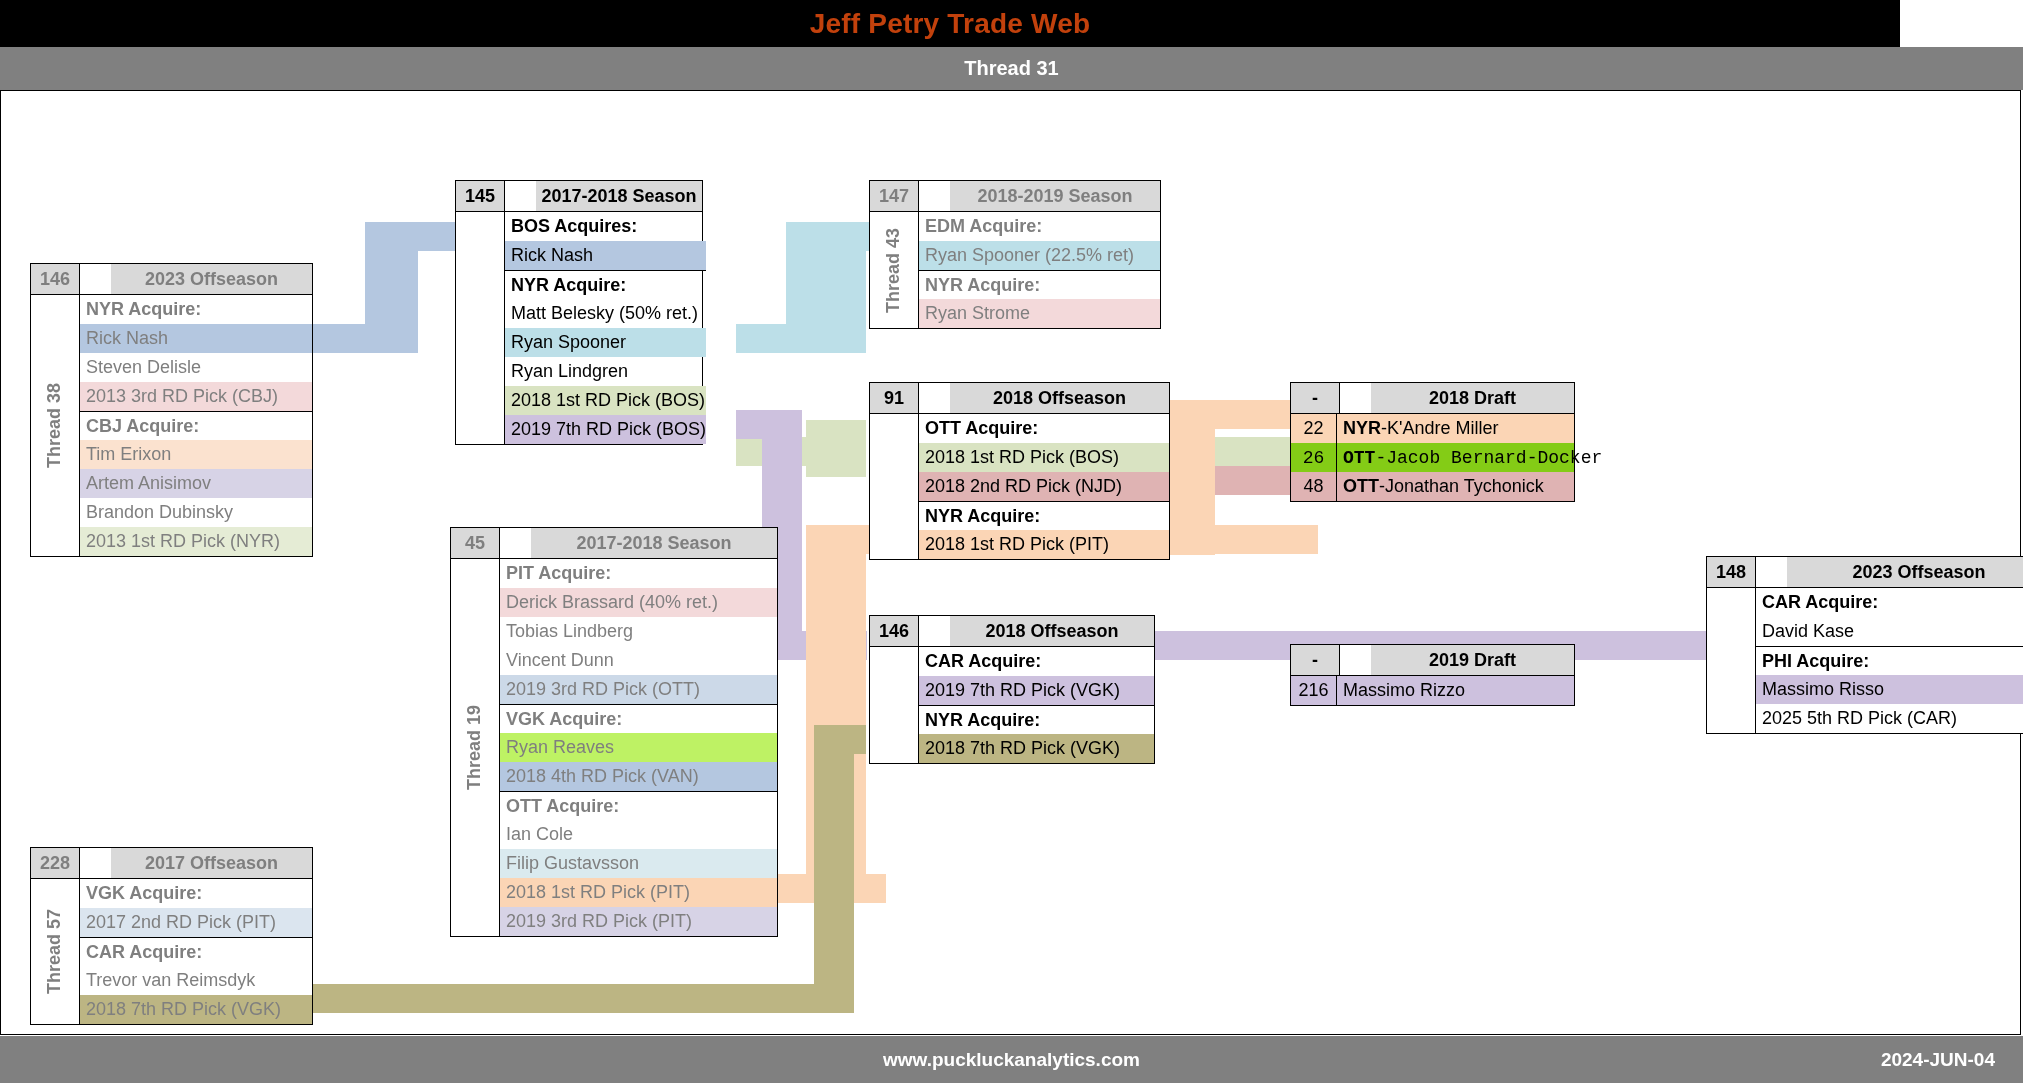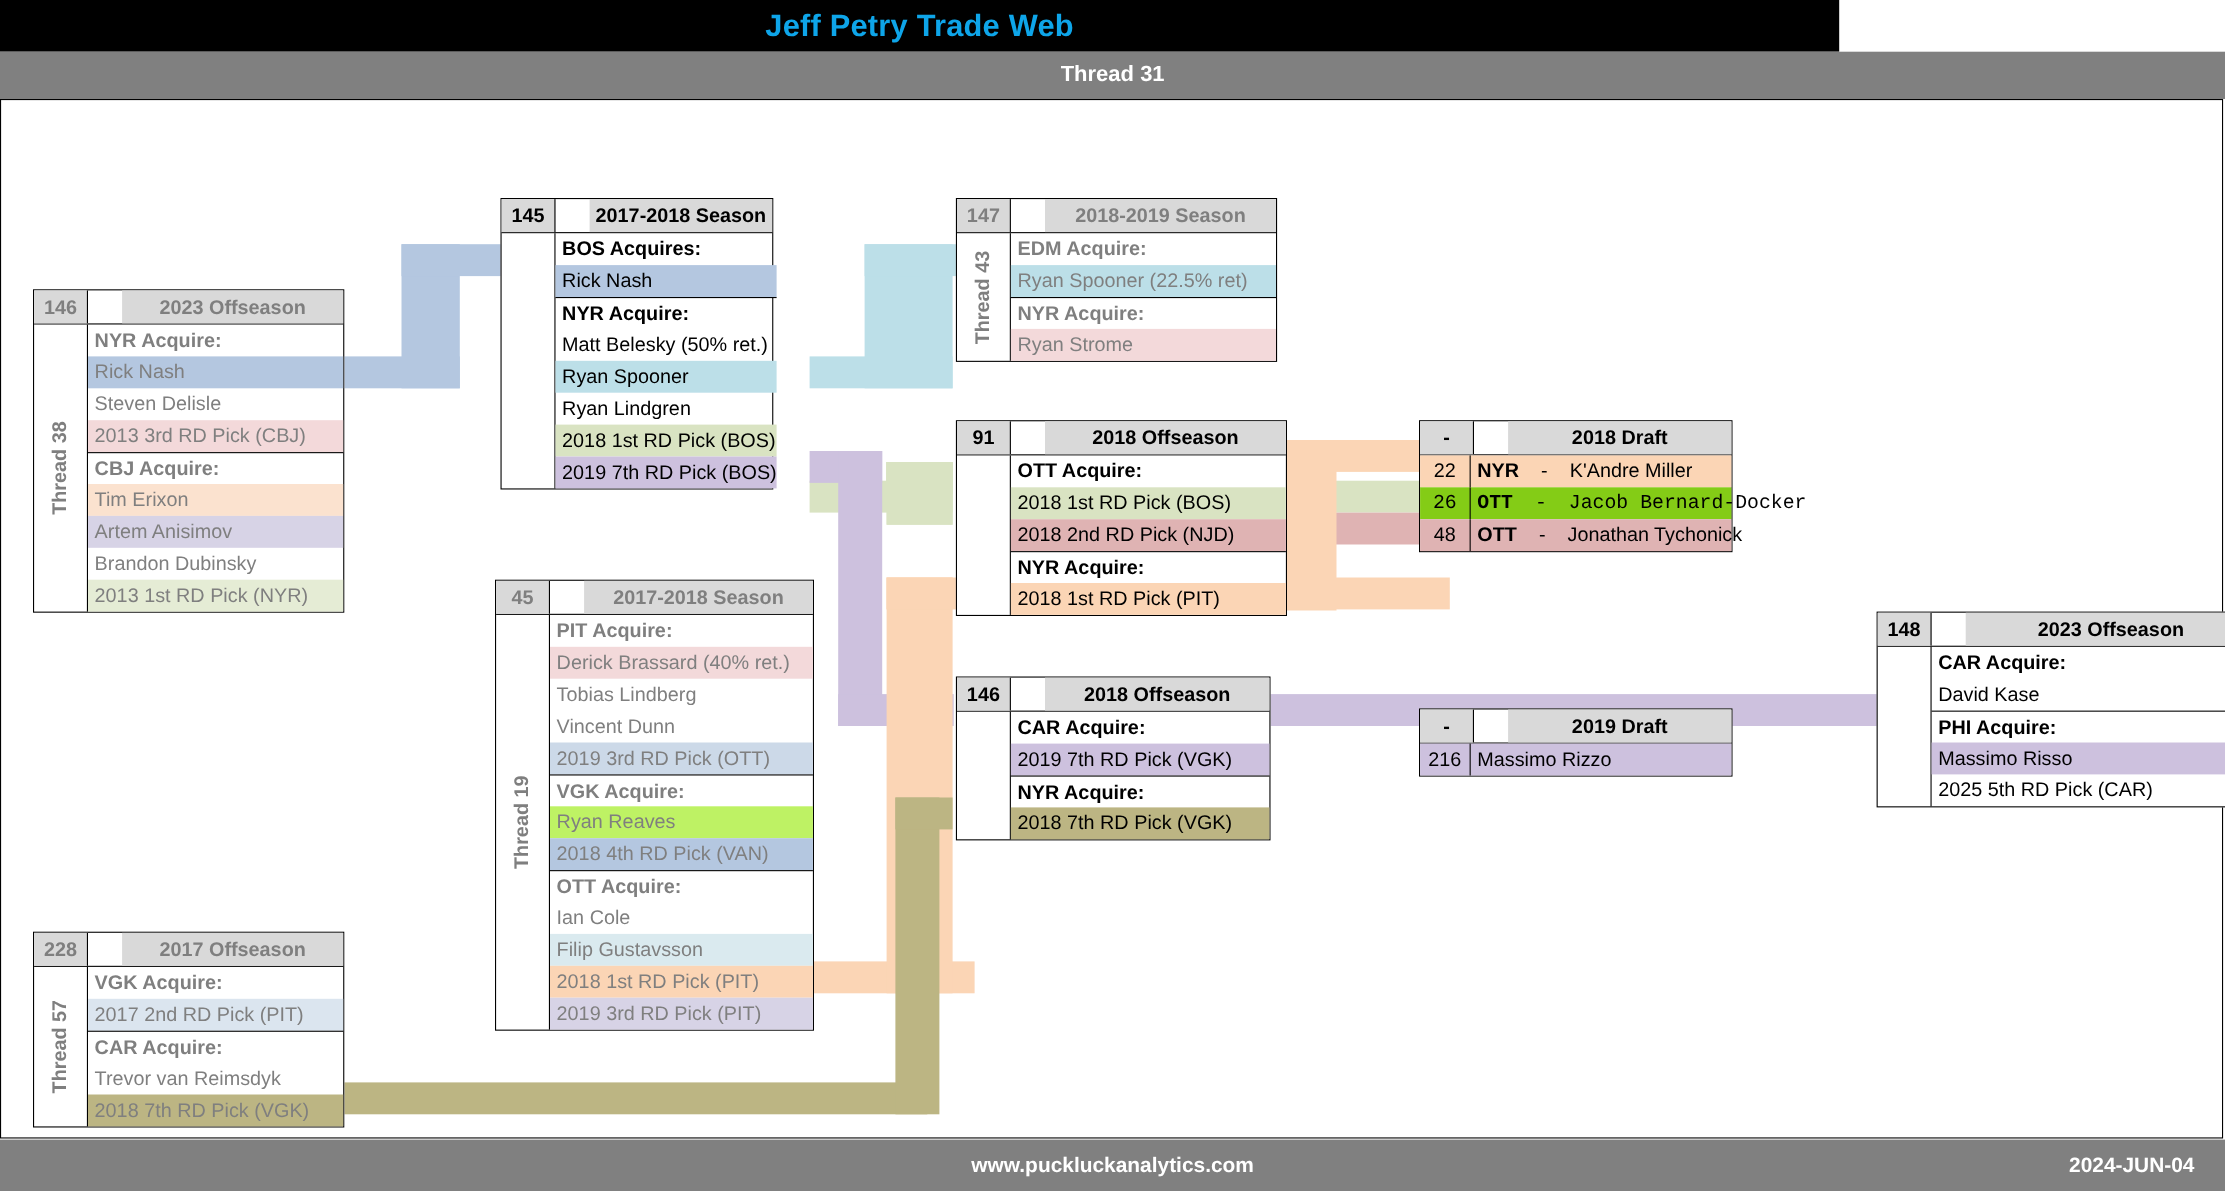--- a/index.html
+++ b/index.html
@@ -1,22 +1,22 @@
 <!DOCTYPE html>
 <html><head>
 <meta charset="utf-8">
 <style>
   html,body{margin:0;padding:0;background:#fff;}
   body{font-family:"Liberation Sans","DejaVu Sans",sans-serif;}
 
   #page{position:relative;width:2023px;height:1083px;background:#fff;overflow:hidden;}
 
   
-  .title-bar{position:absolute;left:0;top:0;width:1672px;height:47px;background:#000;
-             color:#0ea5e9;display:flex;align-items:center;justify-content:center;
+  .title-bar{position:absolute;left:0;top:0;width:1900px;height:47px;background:#000;
+             color:#c2410c;display:flex;align-items:center;justify-content:center;
              font-size:28px;font-weight:bold;letter-spacing:.2px;}
   .sub-bar{position:absolute;left:0;top:47px;width:2023px;height:43px;background:#808080;
            color:#fff;display:flex;align-items:center;justify-content:center;
            font-size:20px;font-weight:bold;}
   .canvas-border{position:absolute;left:0;top:90px;width:2021px;height:945px;
                  border:1px solid #000;box-sizing:border-box;}
   .footer-bar{position:absolute;left:0;top:1036px;width:2023px;height:47px;background:#808080;
               color:#fff;font-size:19px;font-weight:bold;}
   .footer-center{position:absolute;left:0;top:0;width:2023px;height:47px;
                  display:flex;align-items:center;justify-content:center;}
@@ -39,21 +39,21 @@
               display:flex;align-items:center;justify-content:center;}
   .thread-lbl{transform:rotate(-90deg);white-space:nowrap;font-size:18px;font-weight:bold;color:#000;}
   .rows{flex:1;display:flex;flex-direction:column;}
   .row{height:29px;flex:0 0 29px;display:flex;align-items:center;
        padding-left:6px;font-size:18px;color:#000;white-space:nowrap;box-sizing:border-box;}
   .row.hdr{font-weight:bold;}
   .row.sep{border-top:1.5px solid #000;}
   .pick-col{width:46px;flex:0 0 46px;border-right:1.5px solid #000;height:29px;
             display:flex;align-items:center;justify-content:center;font-size:18px;box-sizing:border-box;}
   .draft-row{height:29px;flex:0 0 29px;display:flex;font-size:18px;color:#000;box-sizing:border-box;}
-  .draft-name{flex:1;display:flex;align-items:center;padding-left:6px;white-space:nowrap;gap:20px;}
+  .draft-name{flex:1;display:flex;align-items:center;padding-left:6px;white-space:nowrap;}
   .draft-name b{font-weight:bold;}
 
   
   .faded .card-id,.faded .card-season,.faded .thread-lbl{color:#7f7f7f;}
   .faded .row{color:#7f7f7f;}
   .faded .row.hdr{color:#7f7f7f;}
 </style>
 </head>
 <body>
 
@@ -173,21 +173,21 @@
           <div class="thread-col"></div>
           <div class="rows">
             <div class="row hdr">OTT Acquire:</div>
             <div class="row" style="background: rgb(217, 227, 194);">2018 1st RD Pick (BOS)</div>
             <div class="row" style="background: rgb(223, 179, 179);">2018 2nd RD Pick (NJD)</div>
             <div class="row hdr sep">NYR Acquire:</div>
             <div class="row" style="background: rgb(251, 213, 181);">2018 1st RD Pick (PIT)</div>
           </div>
         </div>
       </div>
-      <div class="card faded" style="left: 450px; top: 527px; width: 290px; height: 410px;">
+      <div class="card faded" style="left: 450px; top: 527px; width: 328px; height: 410px;">
         <div class="card-head">
           <div class="card-id">45</div>
           <div class="card-season">2017-2018 Season</div>
         </div>
         <div class="card-body">
           <div class="thread-col">
             <div class="thread-lbl">Thread 19</div>
           </div>
           <div class="rows">
             <div class="row hdr">PIT Acquire:</div>

